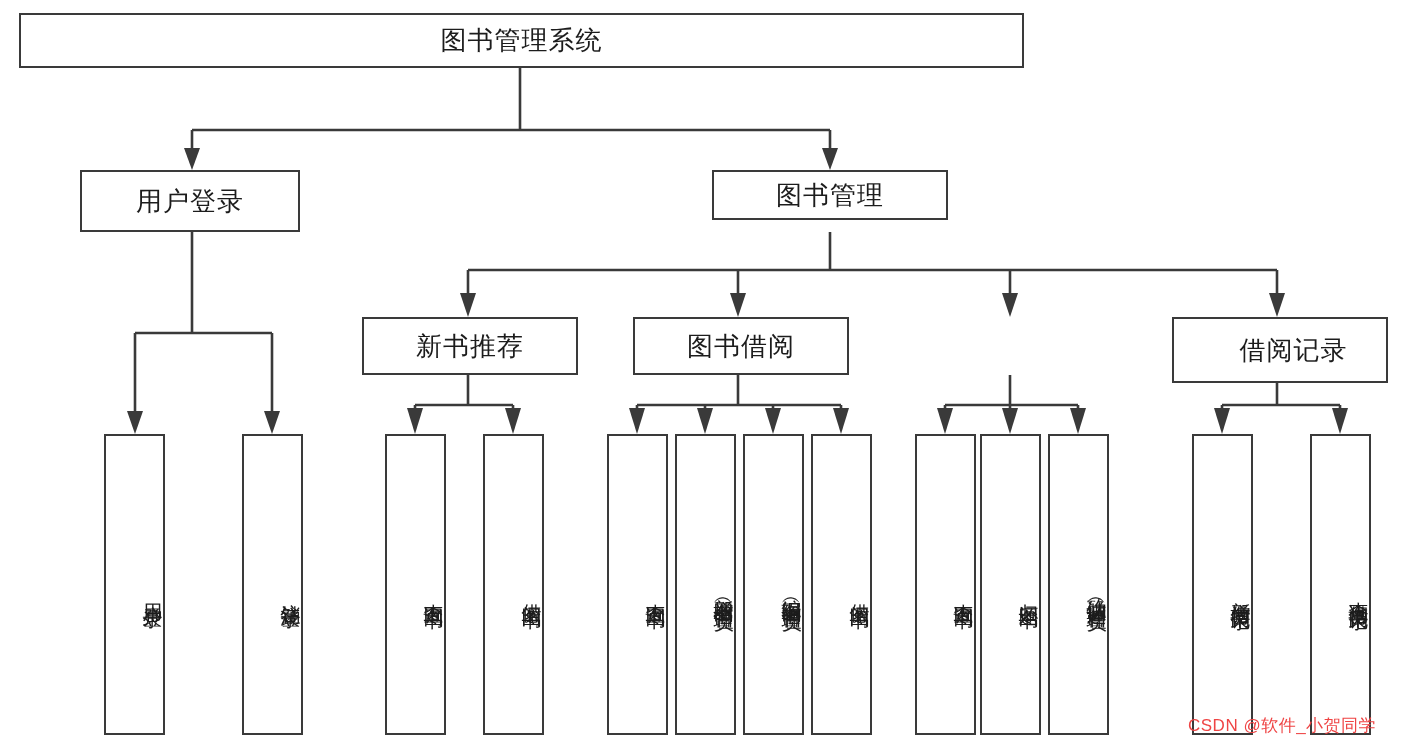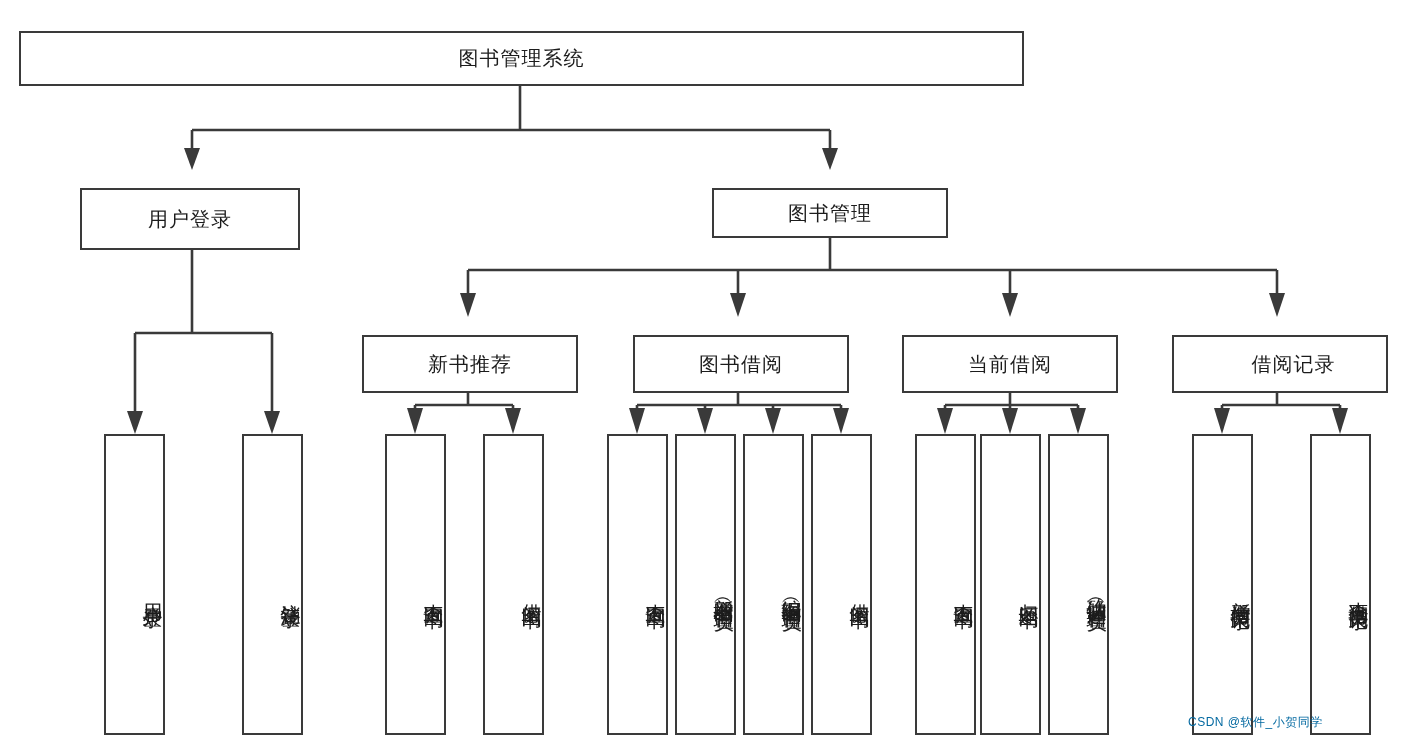--- a/index.html
+++ b/index.html
@@ -12,39 +12,38 @@
   #diagram{position:absolute;left:0;top:0;width:1405px;height:747px;}
   .node{
     position:absolute;
     box-sizing:border-box;
     border:2px solid #3a3a3a;
     background:#ffffff;
     display:flex;align-items:center;justify-content:center;
     color:#1c1c1c;
   }
   .node.h{
-    font-size:20px;
+    font-size:26px;
     letter-spacing:1px;
-    margin-top:18px;
   }
   .node.v{
     writing-mode:vertical-rl;
     text-orientation:upright;
     font-size:20px;
     letter-spacing:2px;
     padding-top:14px;
     align-items:flex-start;
     justify-content:center;
     line-height:1.05;
   }
   .watermark{
     position:absolute;
     left:1188px;top:714px;
-    font-size:12px;
-    color:#0369a1;
+    font-size:17px;
+    color:#ef4444;
     letter-spacing:0.5px;
     white-space:nowrap;
     pointer-events:none;
     text-align:center;
   }
   svg{position:absolute;left:0;top:0;width:1405px;height:747px;pointer-events:none;}
   .lk{stroke:#3a3a3a;stroke-width:2.6;fill:none;}
   .ah{fill:#3a3a3a;}
 </style>
 </head>
@@ -114,22 +113,21 @@
     <polygon class="ah" points="1340,434 1332,408 1348,408"></polygon>
   </svg>
 
   <div class="node h" style="left:19px;top:13px;width:1005px;height:55px;">图书管理系统</div>
 
   <div class="node h" style="left:80px;top:170px;width:220px;height:62px;">用户登录</div>
   <div class="node h" style="left:712px;top:170px;width:236px;height:50px;">图书管理</div>
 
   <div class="node h" style="left:633px;top:317px;width:216px;height:58px;">图书借阅</div>
   <div class="node h" style="left:362px;top:317px;width:216px;height:58px;">新书推荐</div>
-  <div class="node h" style="left:902px;top:317px;width:216px;height:58px;">当前借阅</div>
-  <div class="node h" style="left:1172px;top:317px;width:216px;height:58px;padding-left:27px;">借阅记录</div>
+  <div class="node h" style="left:1172px;top:317px;width:216px;height:66px;padding-left:27px;">借阅记录</div>
 
   <div class="node v" style="left:104px;top:434px;width:61px;height:301px;">用户登录</div>
   <div class="node v" style="left:242px;top:434px;width:61px;height:301px;">注销登录</div>
 
   <div class="node v" style="left:385px;top:434px;width:61px;height:301px;">查询图书</div>
   <div class="node v" style="left:483px;top:434px;width:61px;height:301px;">借阅图书</div>
 
   <div class="node v" style="left:607px;top:434px;width:61px;height:301px;">查询图书</div>
   <div class="node v" style="left:675px;top:434px;width:61px;height:301px;">新增图书（管理员）</div>
   <div class="node v" style="left:743px;top:434px;width:61px;height:301px;">编辑图书（管理员）</div>

